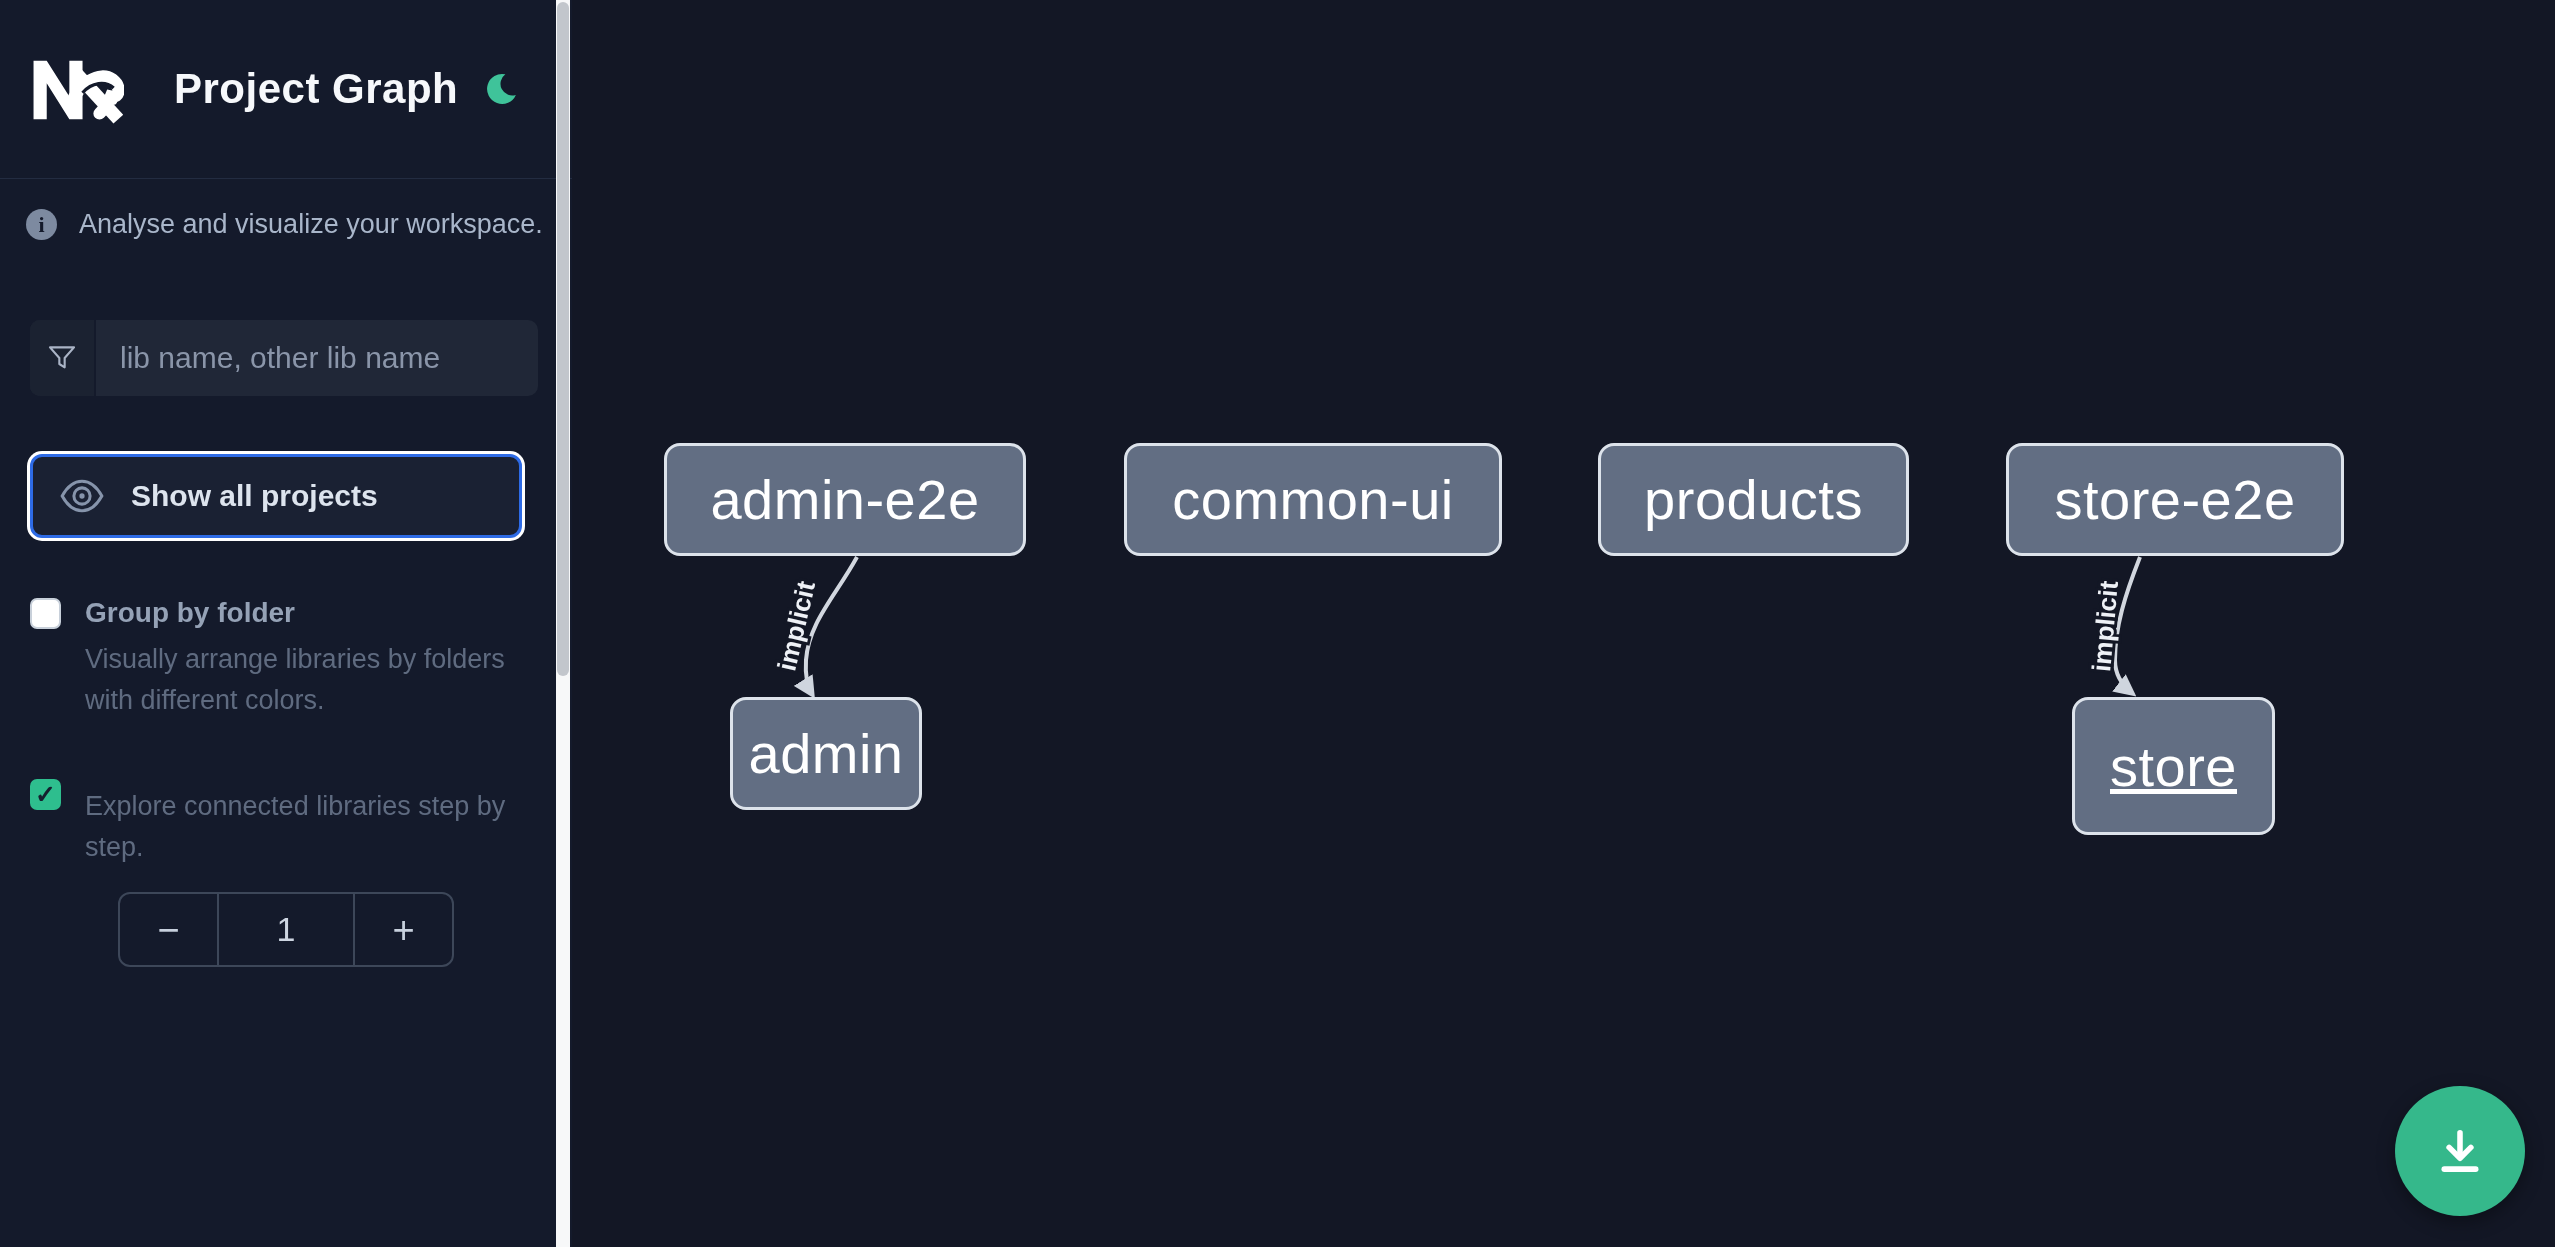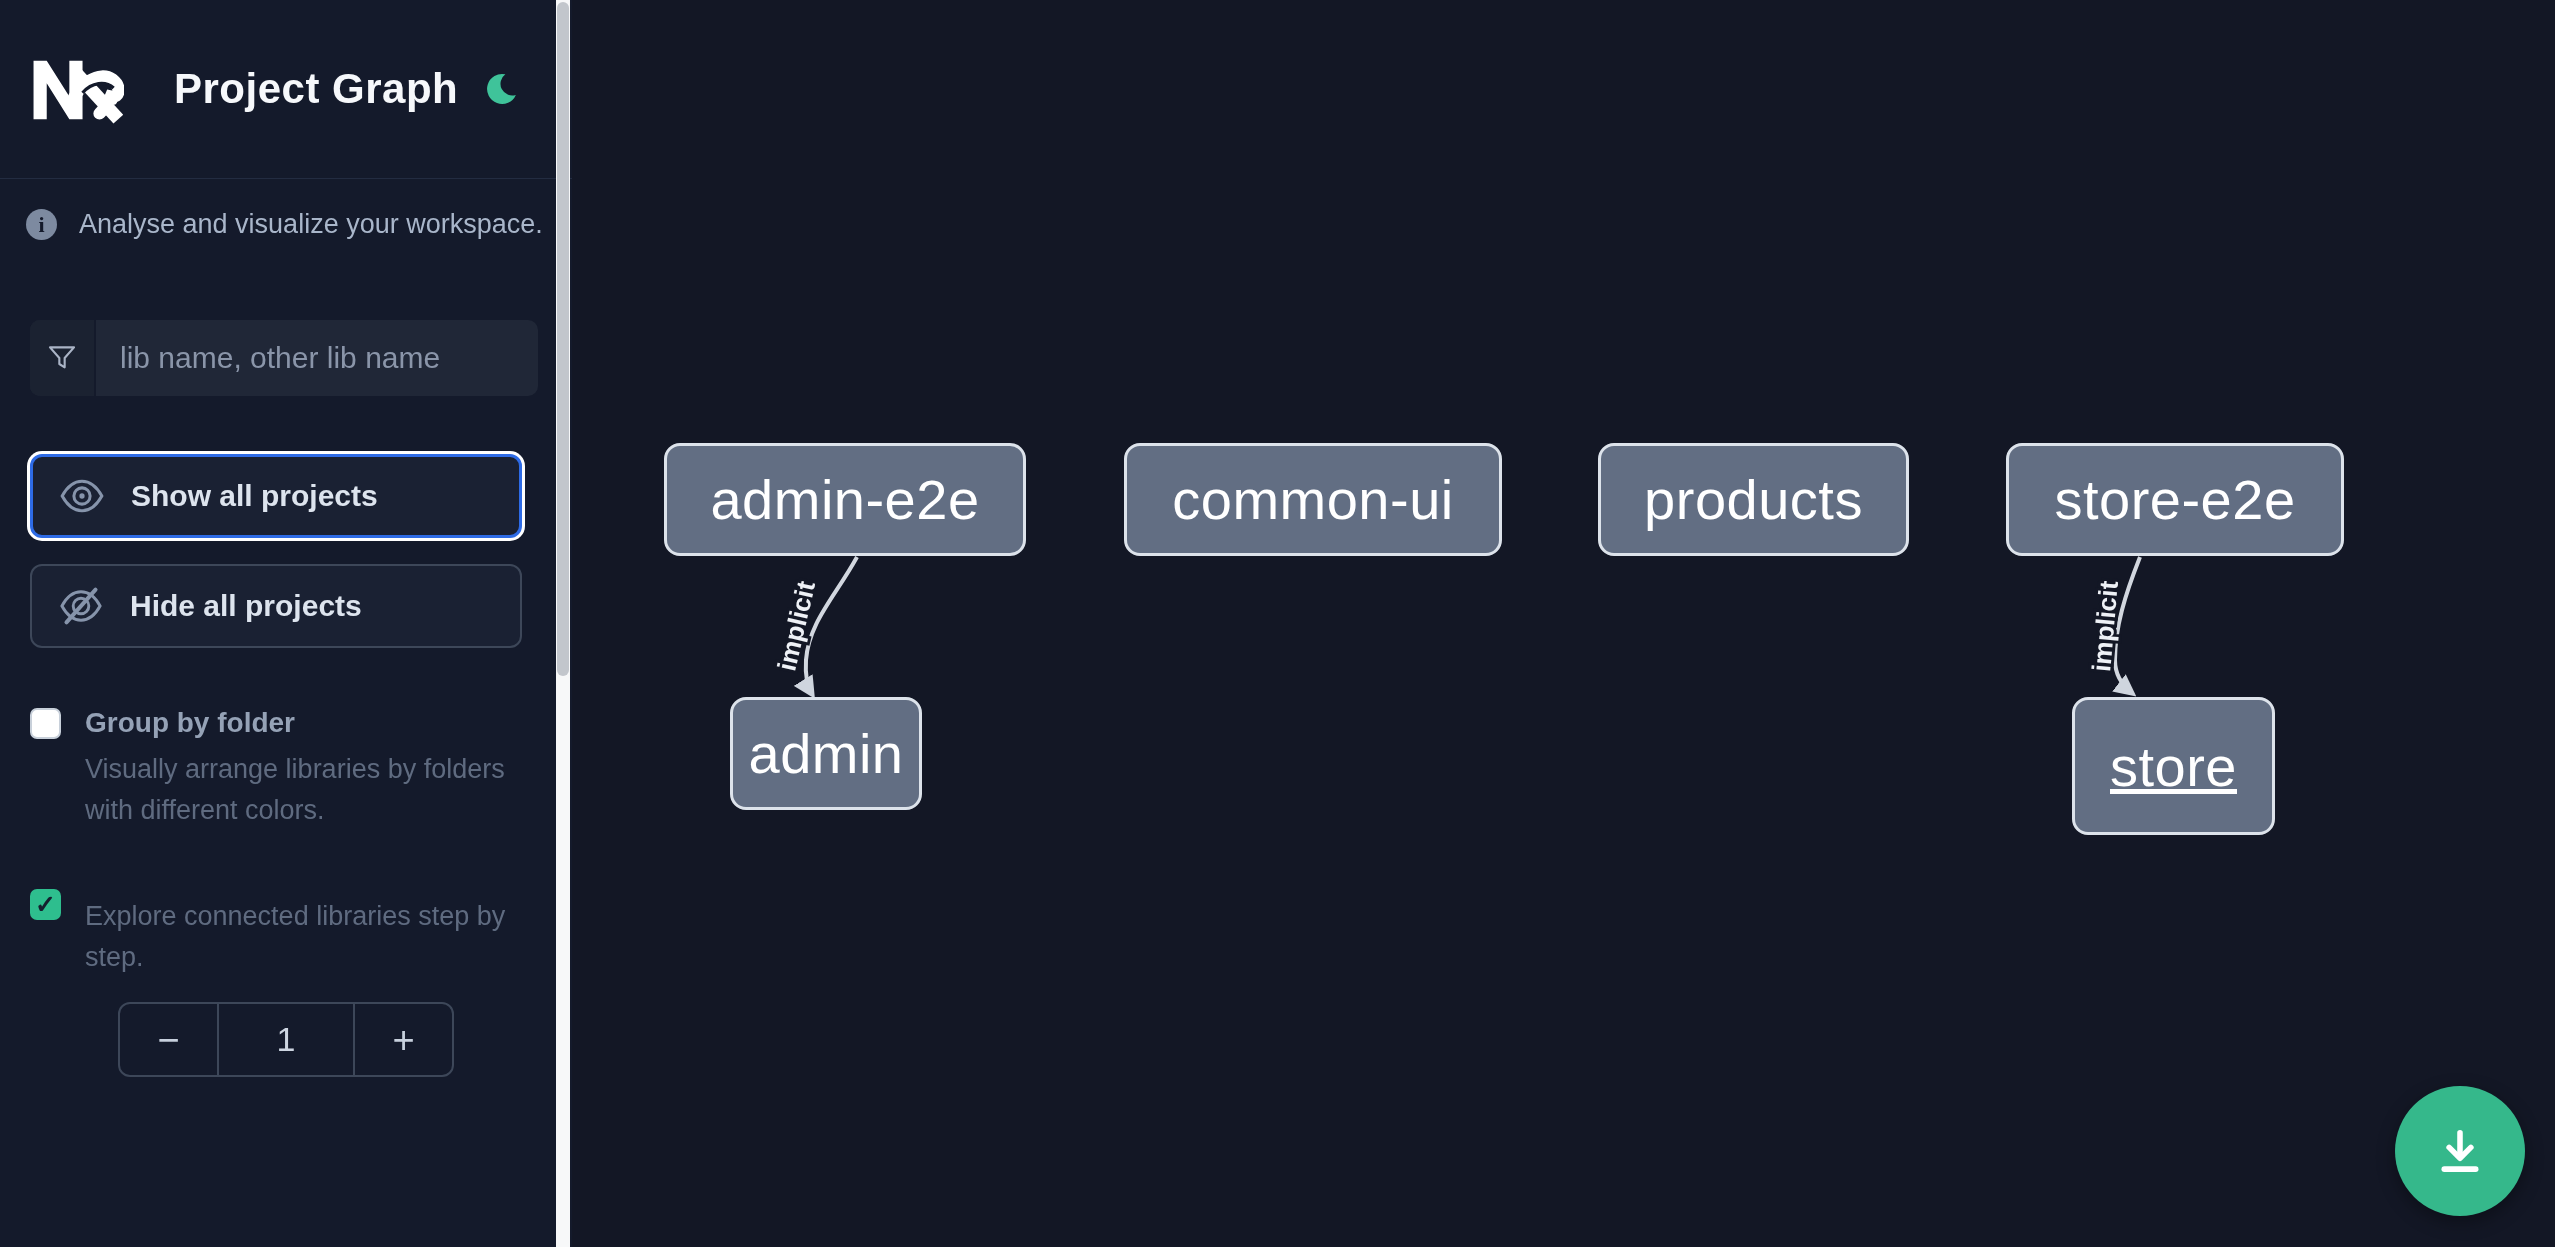--- a/index.html
+++ b/index.html
@@ -166,28 +166,20 @@
 
     <button class="action-btn show">
       <svg width="46" height="34" viewBox="0 0 24 18" fill="none" stroke="#8694ab" stroke-width="1.6">
         <path d="M1.5 9 C4.5 3.5 8 1.2 12 1.2 S19.5 3.5 22.5 9 C19.5 14.5 16 16.8 12 16.8 S4.5 14.5 1.5 9 z"></path>
         <circle cx="12" cy="9" r="4.3"></circle>
         <circle cx="12" cy="9" r="1.4" fill="#8694ab" stroke="none"></circle>
       </svg>
       <span>Show all projects</span>
     </button>
 
-    <button class="action-btn hide">
-      <svg width="46" height="40" viewBox="0 0 24 22" fill="none" stroke="#8694ab" stroke-width="1.6">
-        <path d="M1.5 11 C4.5 5.5 8 3.2 12 3.2 S19.5 5.5 22.5 11 C19.5 16.5 16 18.8 12 18.8 S4.5 16.5 1.5 11 z"></path>
-        <circle cx="12" cy="11" r="4.3"></circle>
-        <line x1="4" y1="20" x2="20" y2="2" stroke-width="2.2" stroke-linecap="round"></line>
-      </svg>
-      <span>Hide all projects</span>
-    </button>
 
     <div class="option-row group">
       <span class="checkbox unchecked" role="checkbox" aria-checked="false"></span>
       <div class="option-text">
         <div class="option-label">Group by folder</div>
         <div class="option-desc">Visually arrange libraries by folders with different colors.</div>
       </div>
     </div>
 
     <div class="option-row proximity">

